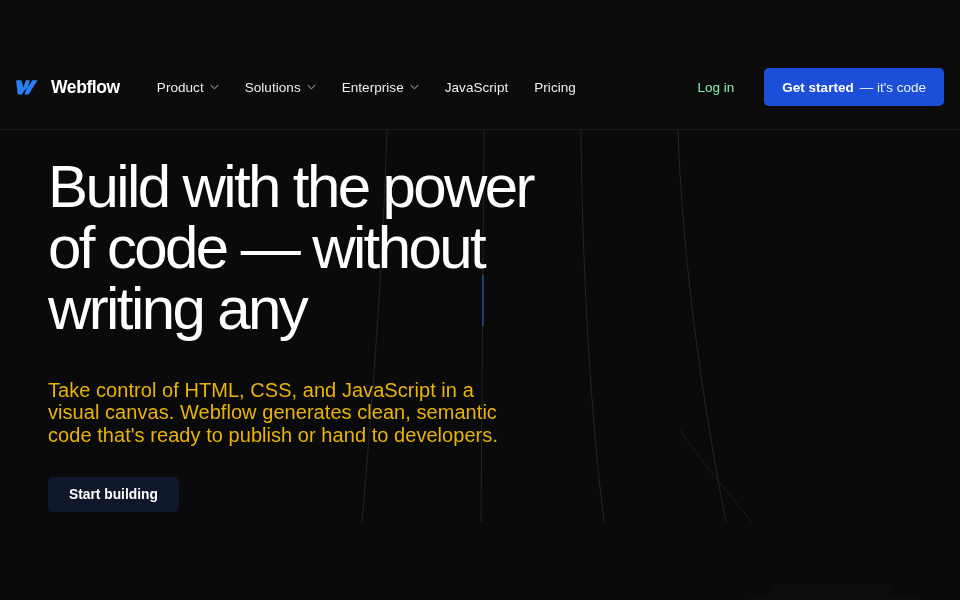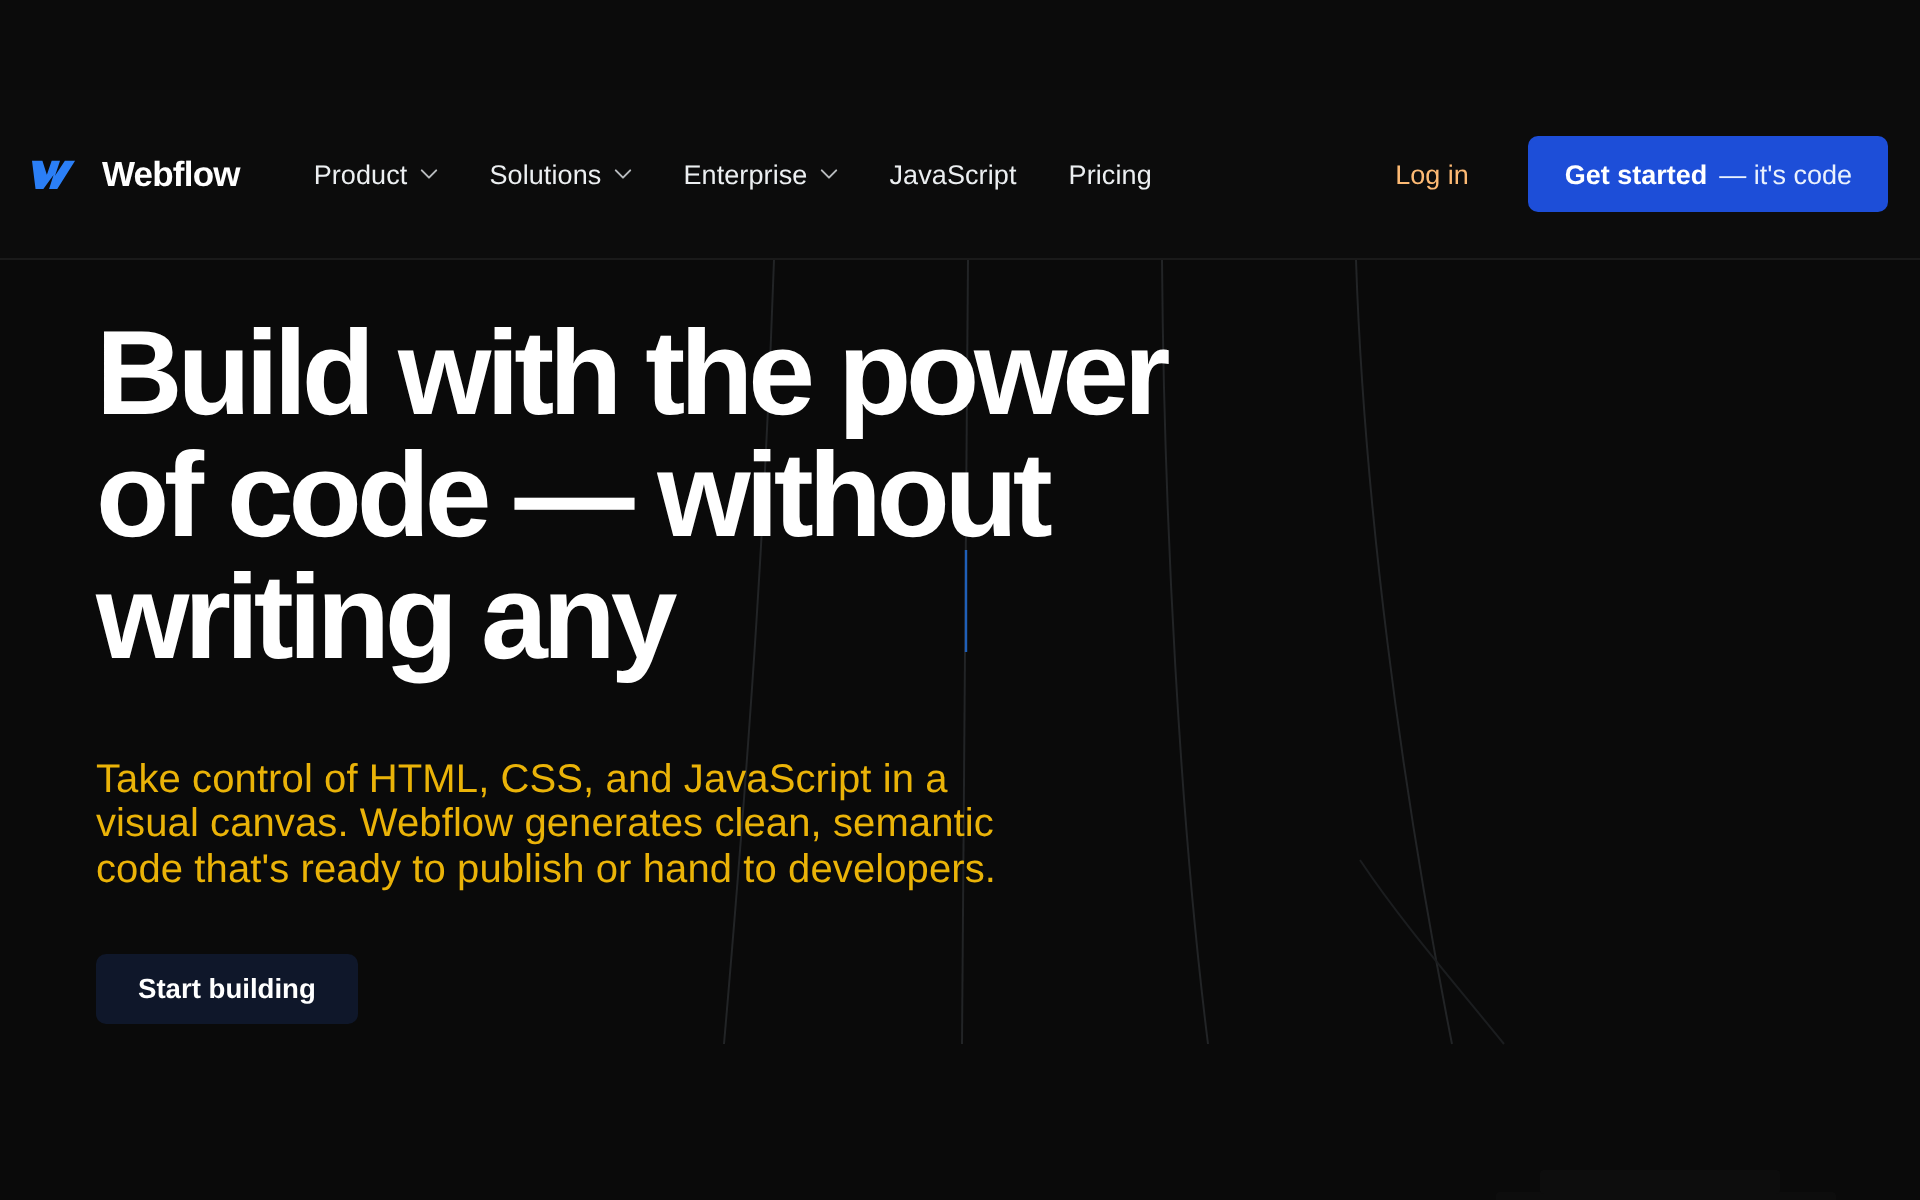--- a/index.html
+++ b/index.html
@@ -67,21 +67,21 @@
     letter-spacing:0.05px;
   }
 
   .chev { display:block; width:9px; height:6px; opacity:.85; }
 
   .nav-right {
     margin-left:auto;
     display:flex; align-items:center; gap:0;
   }
   .nav-action {
-    color:#fdba74;
+    color:#86efac;
     font-size:13.5px;
     font-weight:400;
     padding:8px 12px;
     cursor:pointer;
     white-space:nowrap;
   }
 
   .cta-nav {
     margin-left:18px;
     background:#1d4ed8;
@@ -113,21 +113,21 @@
   .hero-inner {
     position:relative;
     padding:26px 0 0 48px;
     z-index:5;
   }
 
   .headline {
     color:#ffffff;
     font-size:60px;
     line-height:61px;
-    font-weight:700;
+    font-weight:400;
     letter-spacing:-2.6px;
     max-width:600px;
   }
 
   .subcopy {
     margin-top:40px;
     color:#eab308;
     font-size:20px;
     line-height:22.4px;
     font-weight:400;

